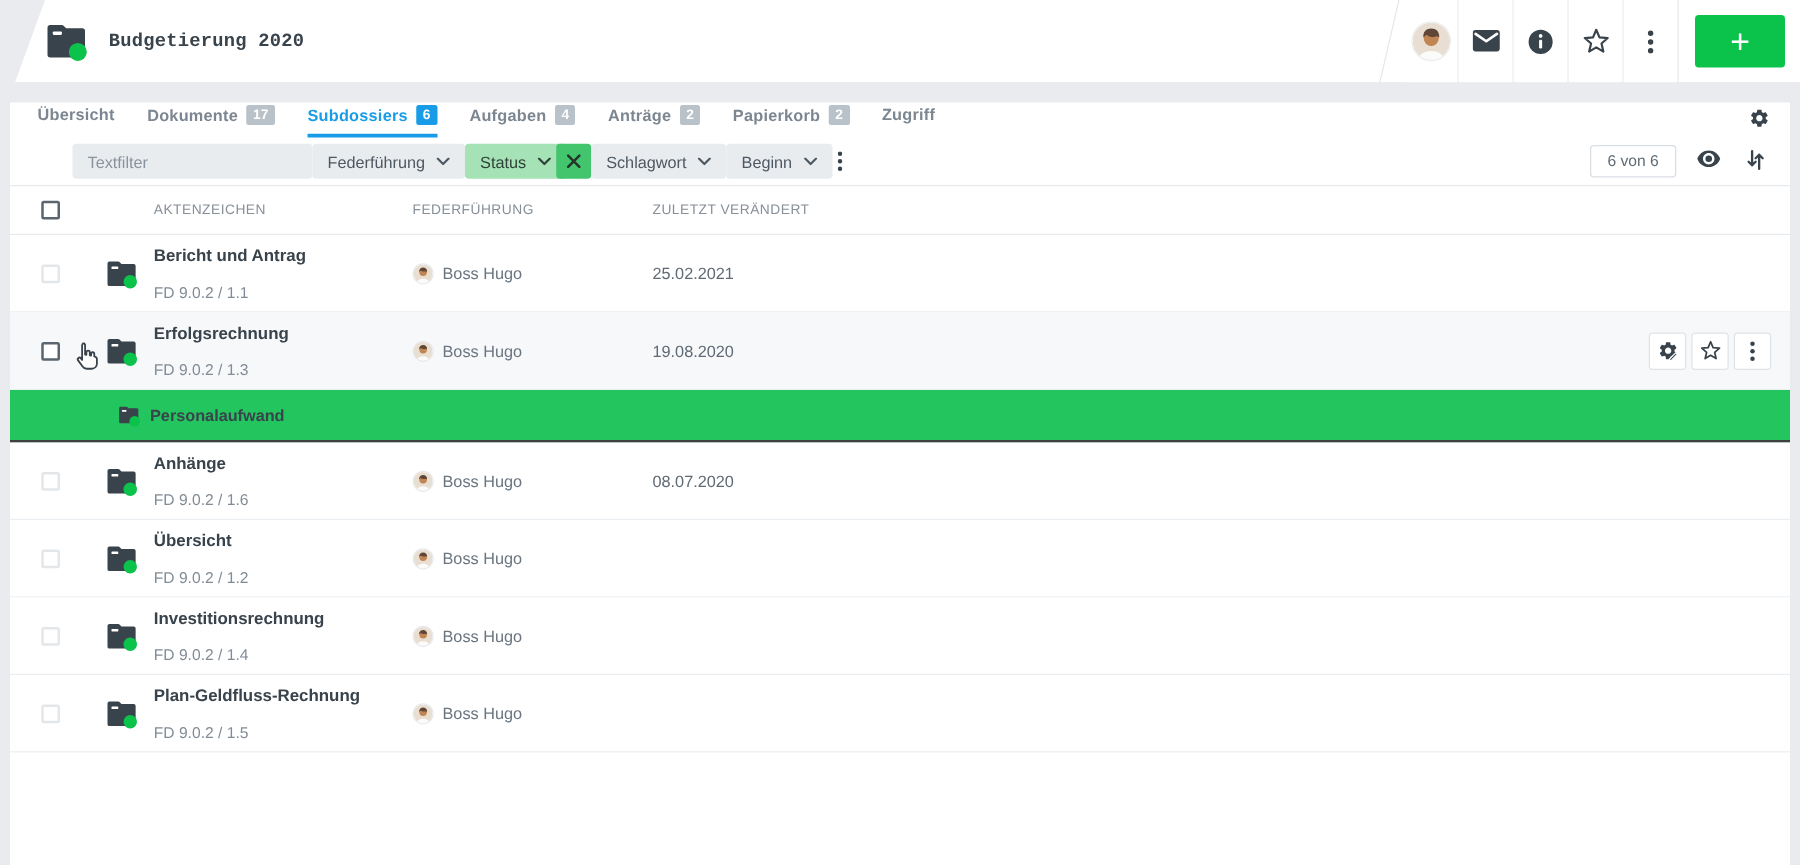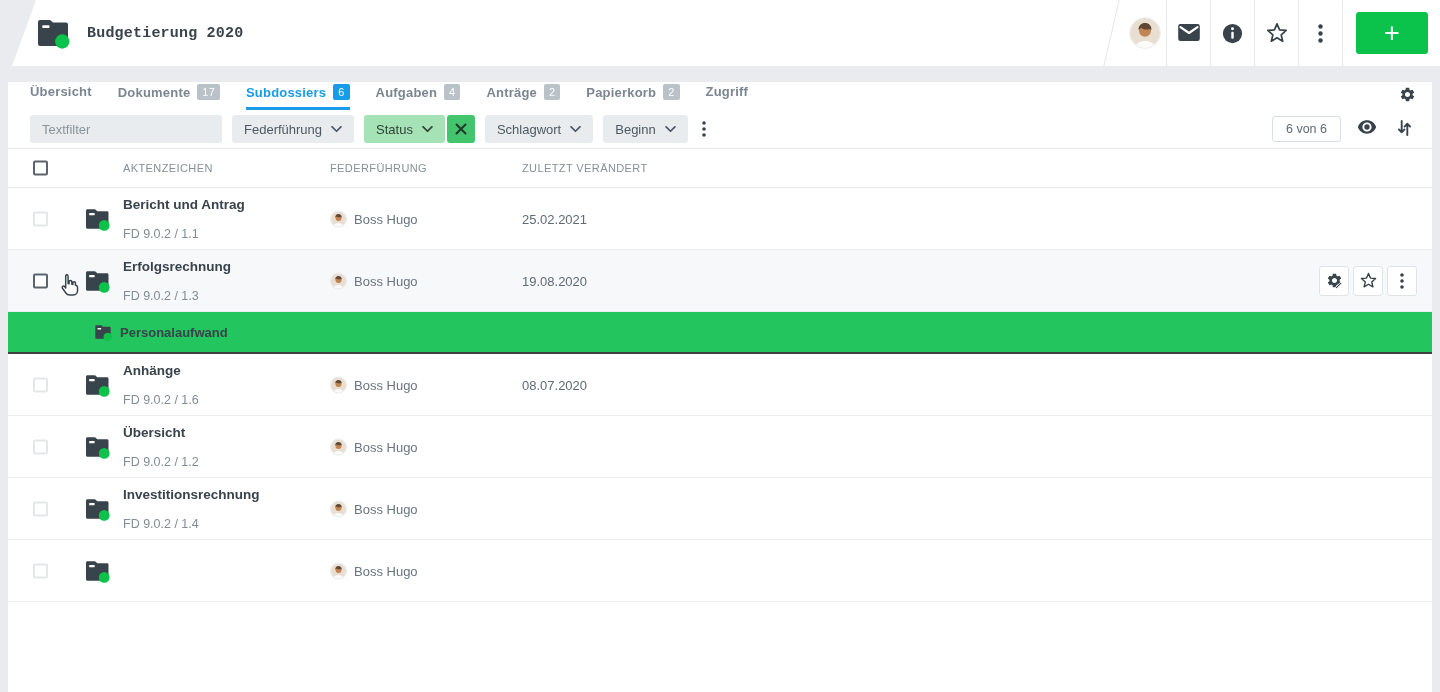--- a/index.html
+++ b/index.html
@@ -35,27 +35,27 @@
   }
   .avatar-ring { width:32px; height:32px; border-radius:50%; border:1px solid #eceff1; overflow:hidden; display:block; }
 
   
   .card { position:absolute; top:82px; left:8px; right:8px; bottom:0; background:#fff; }
 
   
   .tabs { position:relative; height:28px; display:flex; align-items:flex-start; gap:26px; padding:0 0 0 22px; }
   .tab { display:flex; align-items:center; gap:7px; font-size:13px; font-weight:bold; color:#7b8691;
          padding:2px 0 7px; border-bottom:3px solid transparent; cursor:pointer; letter-spacing:.2px; }
-  .tab .badge { background:#b9c1c9; color:#fff; font-size:11px; font-weight:normal; padding:2.5px 5px; border-radius:2px; line-height:1; }
+  .tab .badge { background:#b9c1c9; color:#fff; font-size:11px; font-weight:bold; padding:2.5px 5px; border-radius:2px; line-height:1; }
   .tab.active { color:#189ce8; border-bottom-color:#189ce8; }
   .tab.active .badge { background:#189ce8; }
   .tabs-gear { position:absolute; right:16px; top:4px; cursor:pointer; display:flex; }
 
   
-  .filterbar { height:38px; display:flex; align-items:center; gap:10px; padding:0 16px 0 22px; }
+  .filterbar { height:38px; display:flex; align-items:center; padding:0 16px 0 22px;margin-left:28px; }
   .textfilter {
     width:192px; height:28px; background:#e9ecef; border:none; border-radius:3px;
     padding:0 12px; font-size:13px; color:#4d5862; font-family:"Liberation Sans",sans-serif; outline:none;
   }
   .textfilter::placeholder { color:#8a939c; }
   .chip { height:28px; background:#e9ecef; border:none; border-radius:3px; display:flex; align-items:center; gap:9px;
           padding:0 12px; font-size:13px; color:#4d5862; cursor:pointer; font-family:"Liberation Sans",sans-serif; }
   .chip.green { background:#a5e2b6; color:#2f4237; }
   .x-btn { width:28px; height:28px; margin-left:-8px; background:#42c56d; border:none; border-radius:3px;
            display:flex; align-items:center; justify-content:center; cursor:pointer; }
@@ -459,20 +459,24 @@
 
     <div class="row">
       <span class="checkbox light"></span>
       <span class="row-folder">
         <svg width="24" height="22" viewBox="0 0 24 22" style="overflow:visible">
           <path d="M1.5 1.2h7c.5 0 1 .2 1.3.6L11.2 3.2h9.8c.8 0 1.5.7 1.5 1.5v14.6c0 .8-.7 1.5-1.5 1.5H1.5c-.8 0-1.5-.7-1.5-1.5V2.7c0-.8.7-1.5 1.5-1.5z" fill="#39434c"></path>
           <rect x="3.2" y="5.1" width="5.4" height="2.1" rx="0.5" fill="#fff"></rect>
           <circle cx="18.2" cy="17.4" r="5.4" fill="#0bc24b"></circle>
         </svg>
       </span>
+      <span class="row-text">
+        <span class="row-title">Plan-Geldfluss-Rechnung</span>
+        <span class="row-ref">FD 9.0.2 / 1.5</span>
+      </span>
       <span class="row-owner">
         <span class="mini-avatar">
           <svg width="15" height="15" viewBox="0 0 40 40">
               <g>
                 <rect width="40" height="40" fill="#e9ded2"></rect>
                 <circle cx="20" cy="17" r="8" fill="#c08552"></circle>
                 <path d="M11.5 16c-.5-6 3.3-9.5 8.5-9.5s9 3.5 8.5 9.5l-2.5-1.5c-3 1.5-8 1.3-11-1.5z" fill="#5f4636"></path>
                 <path d="M5 42c1.5-8 7.5-11.5 15-11.5S33.5 34 35 42z" fill="#fbfbfa"></path>
               </g>
             </svg>

